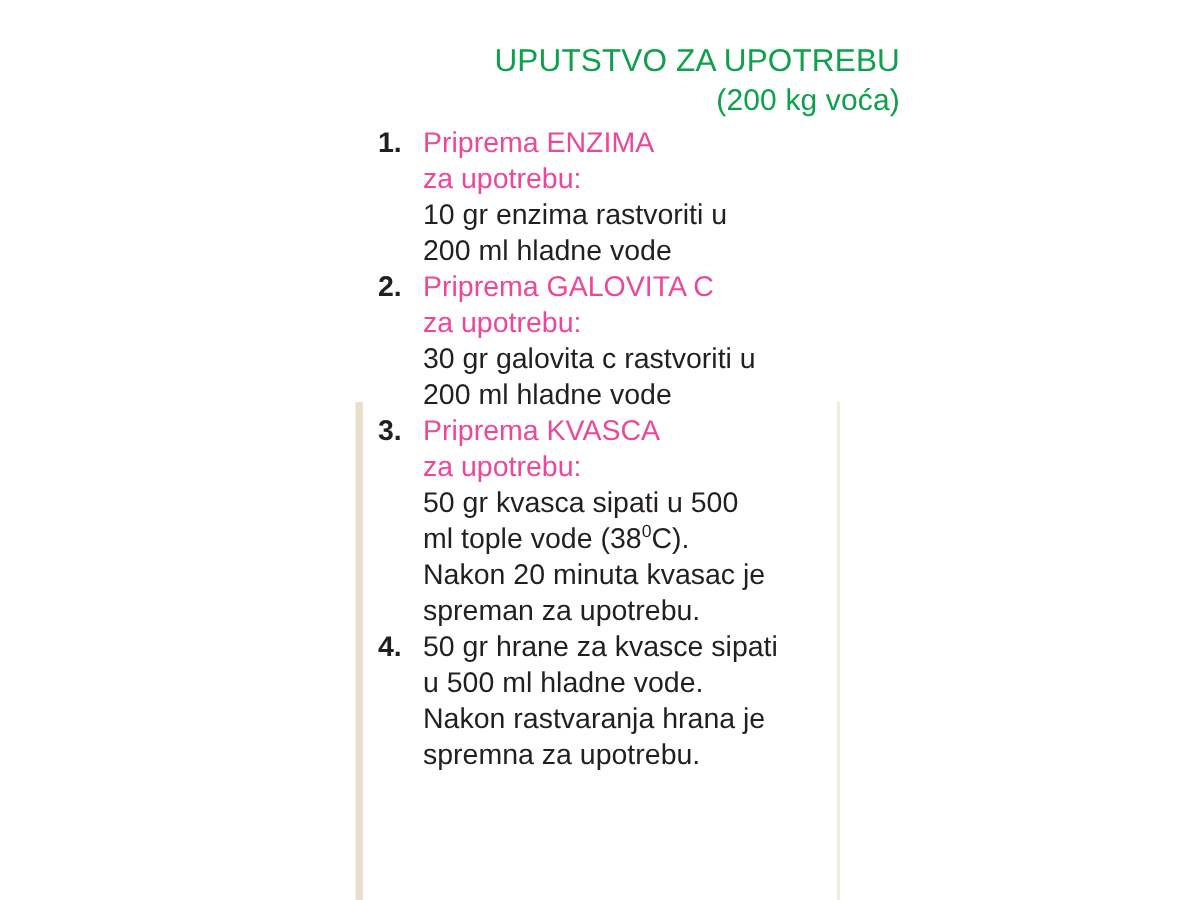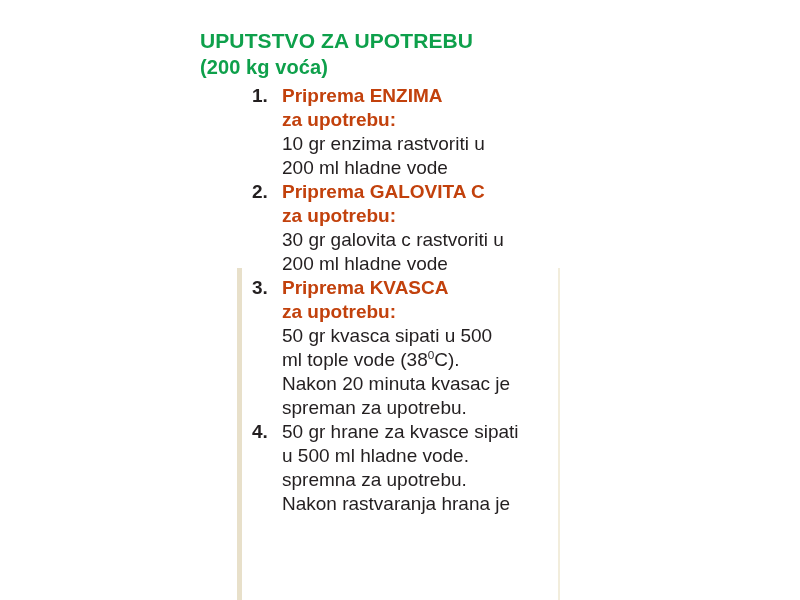--- a/index.html
+++ b/index.html
@@ -34,23 +34,23 @@
     width: 2px;
     background: #f2eddc;
   }
 
   
   .doc-heading {
     position: absolute;
     top: 14px;
     left: 200px;
     width: 400px;
-    text-align: left;
+    text-align: right;
     color: #0ea04b;
-    font-weight: bold;
+    font-weight: normal;
     font-size: 21px;
     line-height: 26px;
     letter-spacing: 0.1px;
   }
   .doc-heading .line2 {
     display: block;
     font-size: 20px;
   }
 
   
@@ -71,24 +71,24 @@
   .step-number {
     position: absolute;
     left: 0;
     top: 0;
     font-weight: bold;
     font-size: 19px;
     line-height: 24px;
     color: #231f20;
   }
   .step-title {
-    font-weight: bold;
+    font-weight: normal;
     font-size: 19px;
     line-height: 24px;
-    color: #c2410c;
+    color: #ec4899;
     white-space: pre-line;
   }
   .step-body {
     font-weight: normal;
     font-size: 19px;
     line-height: 24px;
     color: #231f20;
     white-space: pre-line;
   }
   .step-body sup {
@@ -133,17 +133,17 @@
     <div class="step-body">50 gr kvasca sipati u 500</div>
     <div class="step-body"><span>ml tople vode (38</span><sup>0</sup><span>C).</span></div>
     <div class="step-body">Nakon 20 minuta kvasac je</div>
     <div class="step-body">spreman za upotrebu.</div>
   </li>
 
   <li class="step">
     <span class="step-number">4.</span>
     <div class="step-body">50 gr hrane za kvasce sipati</div>
     <div class="step-body">u 500 ml hladne vode.</div>
+    <div class="step-body">Nakon rastvaranja hrana je</div>
     <div class="step-body">spremna za upotrebu.</div>
-    <div class="step-body">Nakon rastvaranja hrana je</div>
   </li>
 
 </ol>
 
 </body></html>

